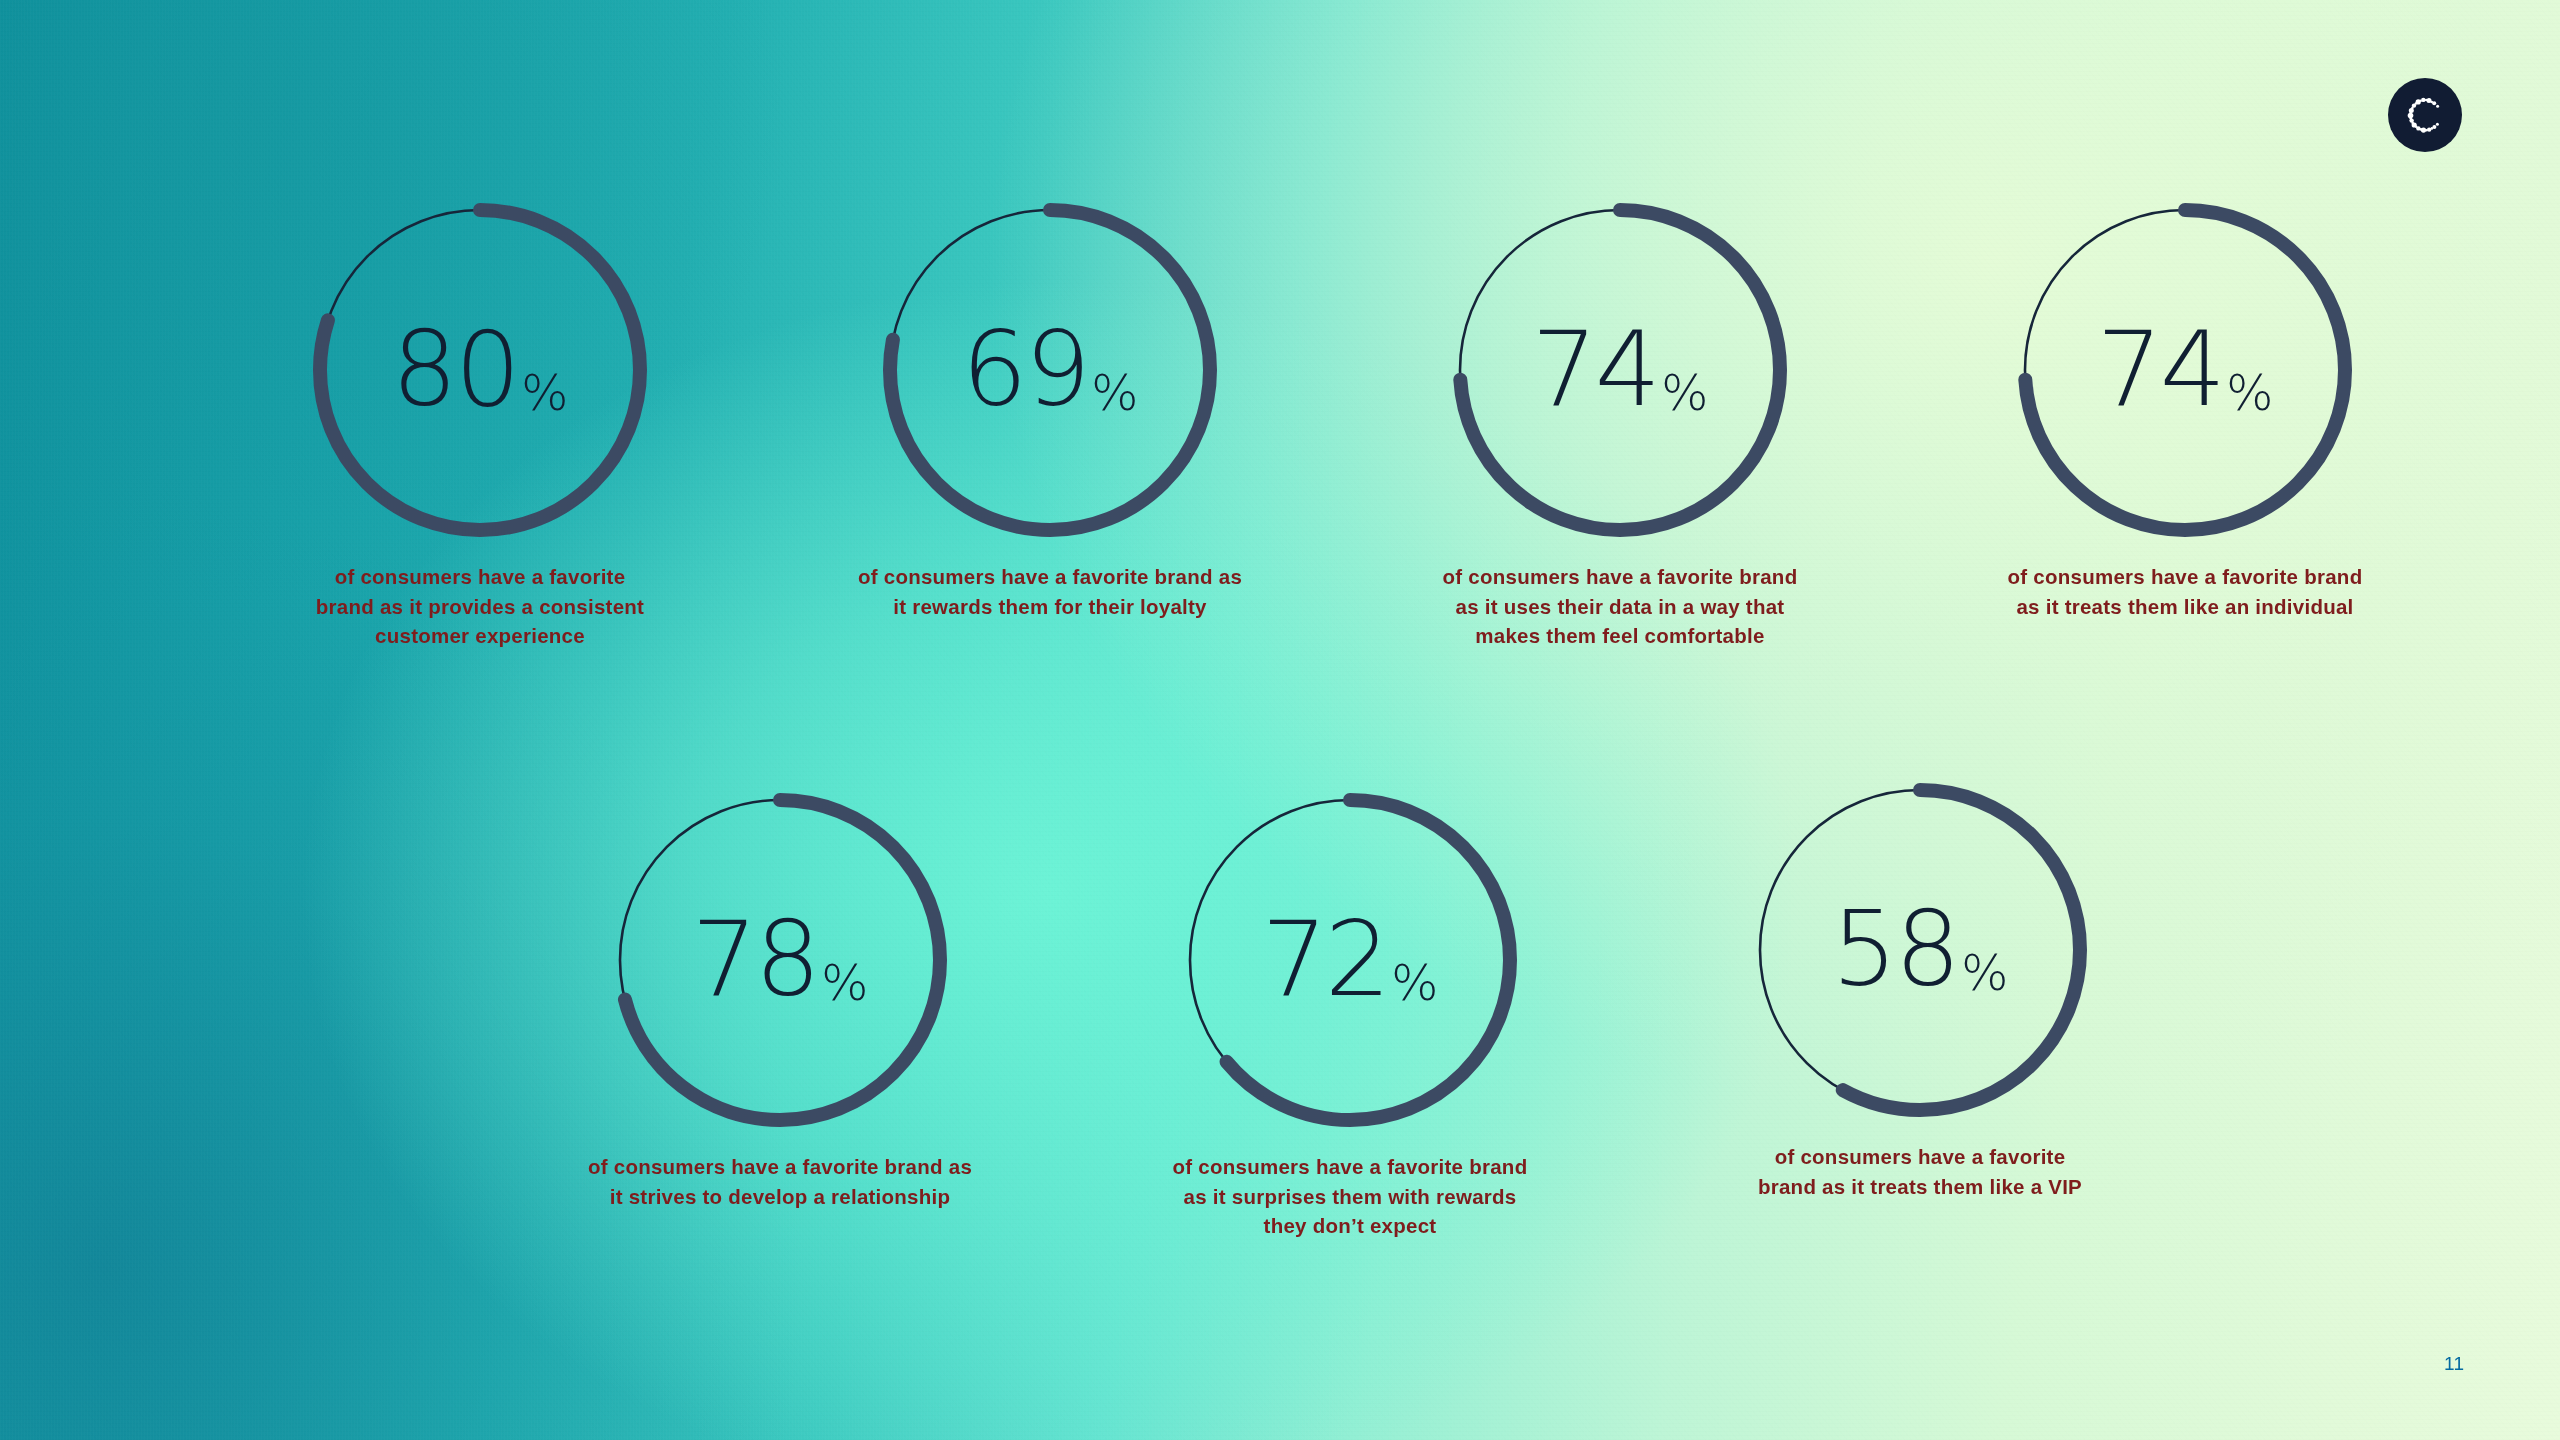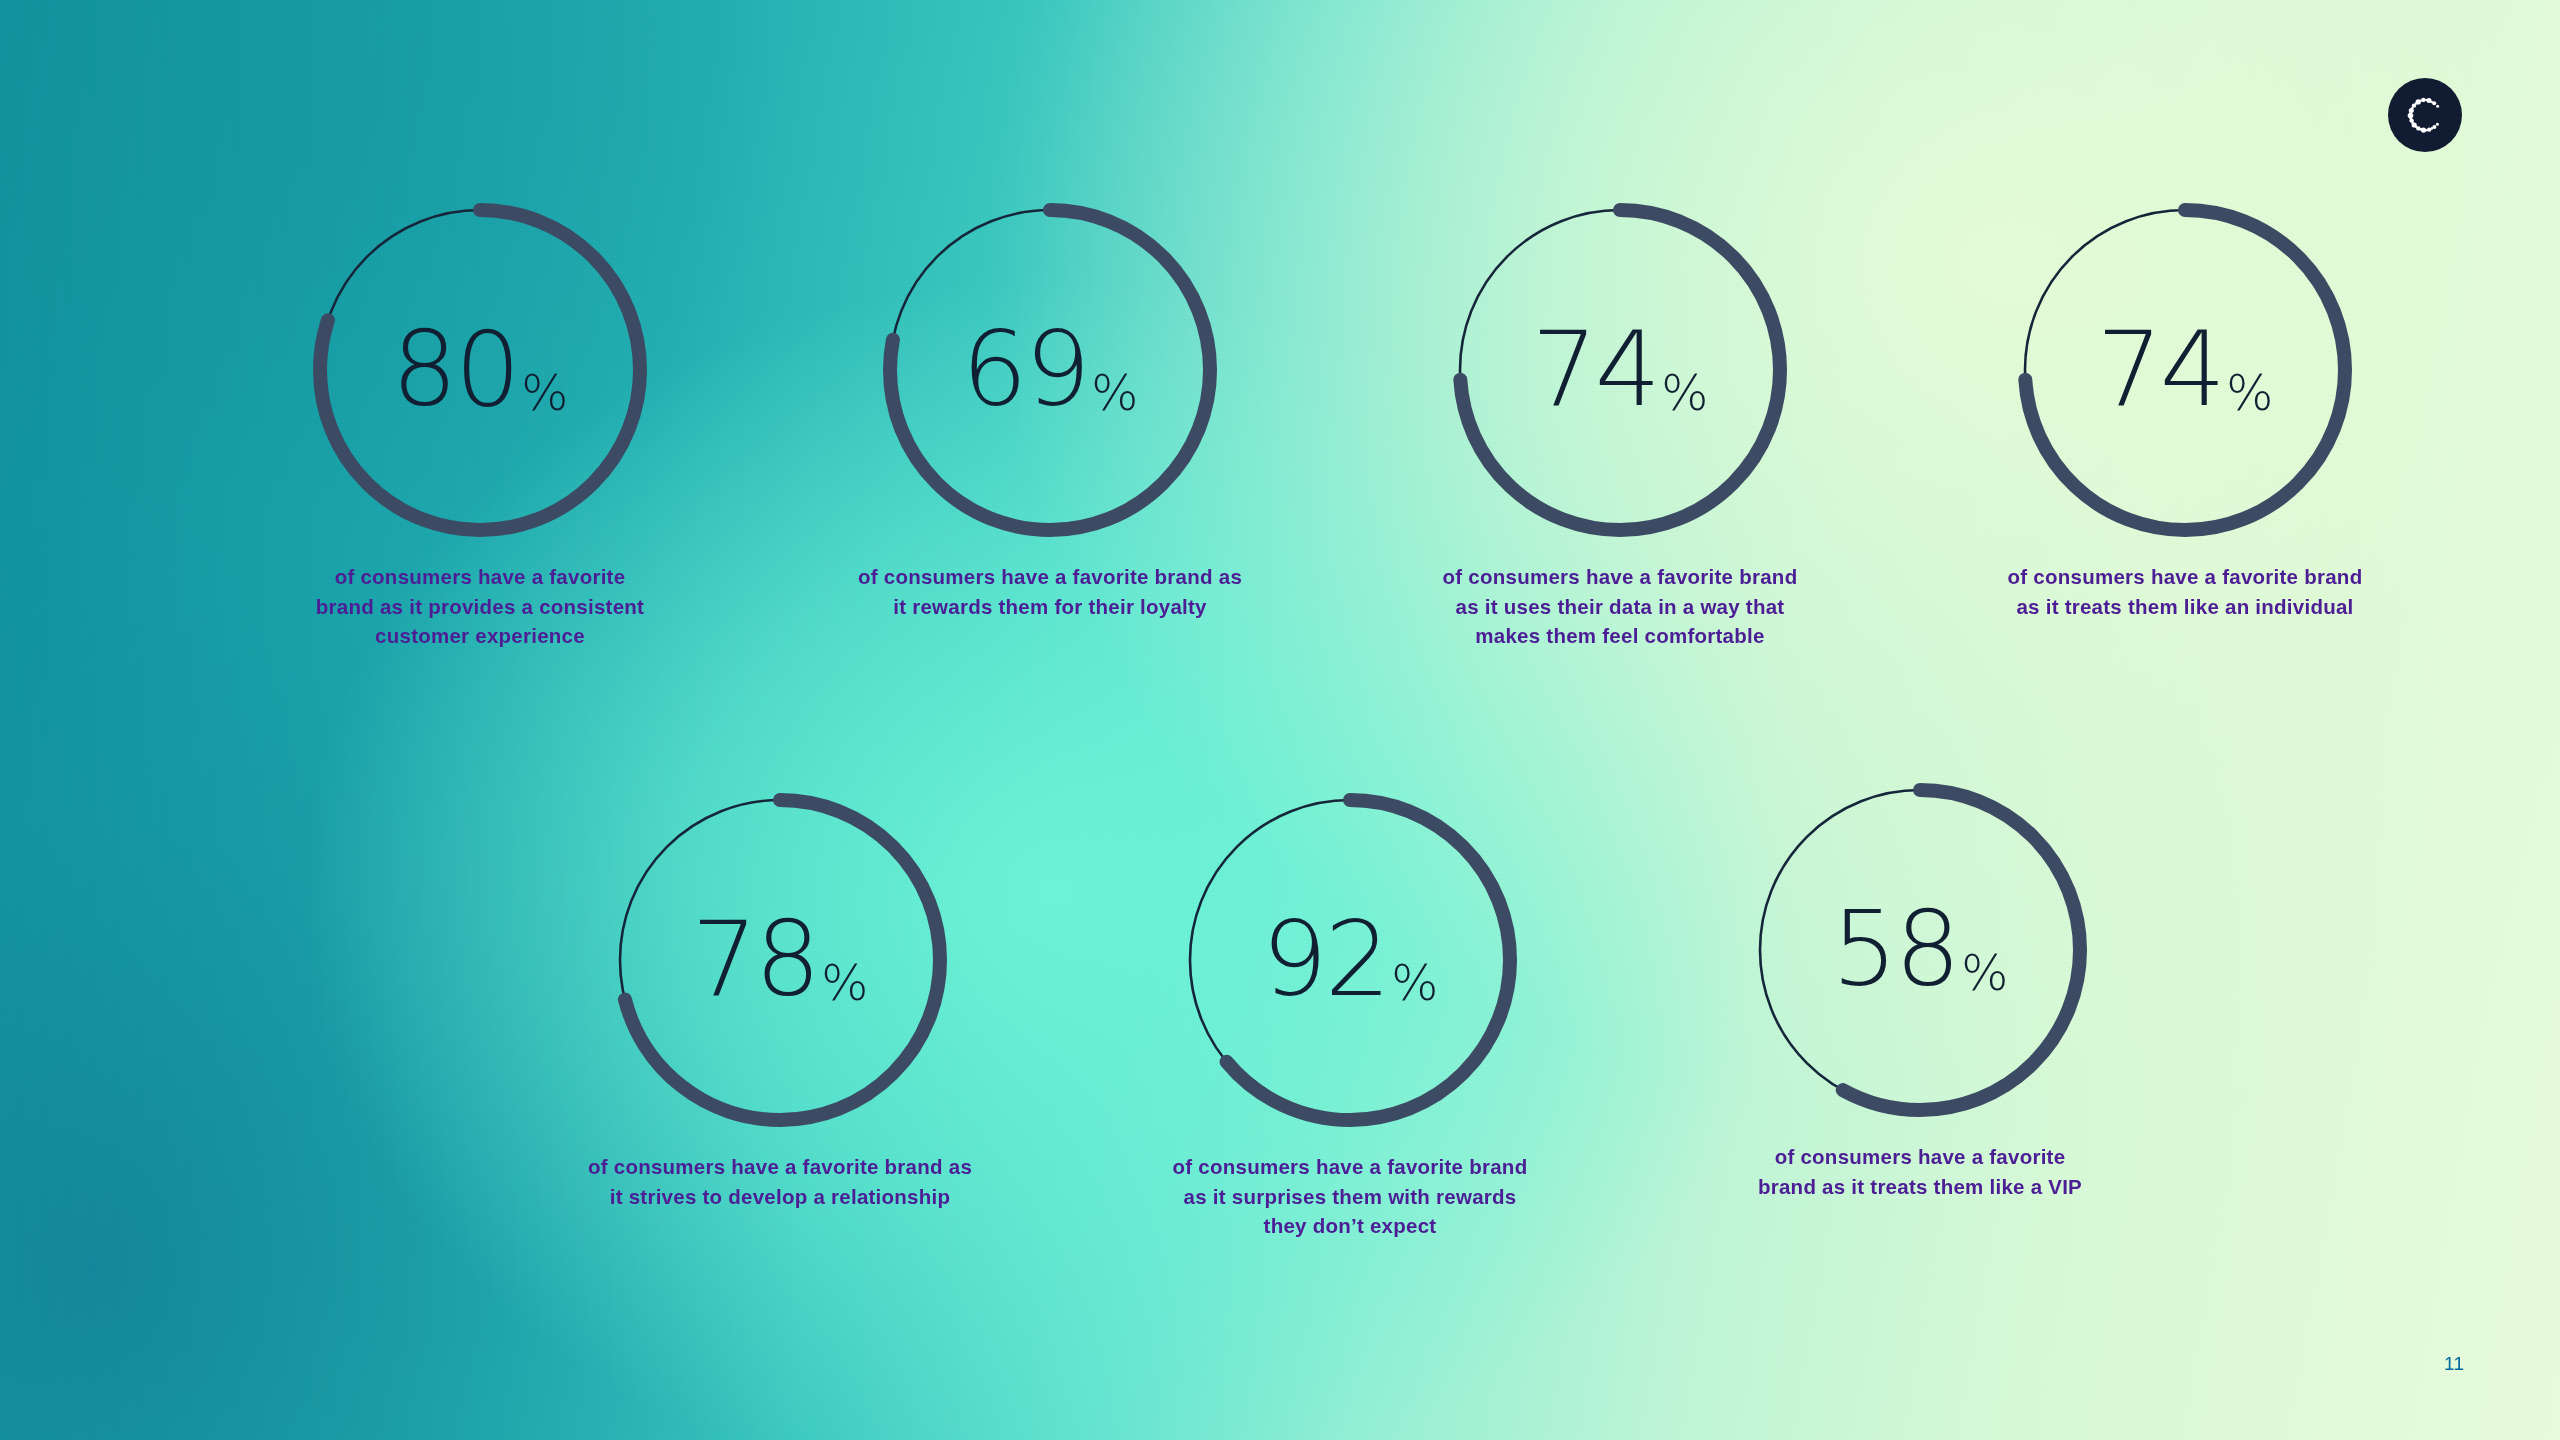--- a/index.html
+++ b/index.html
@@ -132,21 +132,21 @@
     font-size:50px;
     line-height:1;
     margin-top:7px;
     margin-left:3px;
     font-weight:300;
   }
 
   .caption {
     margin-top:22px;
     text-align:center;
-    color:#4c1d95;
+    color:#7f1d1d;
     font-size:20.5px;
     font-weight:700;
     line-height:1.45;
     letter-spacing:0.25px;
     white-space:pre-line;
   }
 
   
   #stat-0 { left:260px;  top:200px;  width:440px; }
   #stat-1 { left:830px;  top:200px;  width:440px; }
@@ -302,21 +302,21 @@
   </div>
 
   <div class="stat" id="stat-5">
     <div class="ring-wrap">
       <svg viewBox="0 0 340 340">
         <circle class="ring-track" cx="170" cy="170" r="160" fill="none" stroke="#16263a" stroke-width="2.6"></circle>
         <circle class="ring-arc" cx="170" cy="170" r="160" fill="none" stroke="#3c4a63" stroke-width="14" stroke-linecap="round" transform="rotate(-90 170 170)" stroke-dasharray="643.3981754551896 361.91147369354417" stroke-dashoffset="0"></circle>
       </svg>
       <div class="ring-value">
         <div class="value-text">
-          <span class="value-num">92</span>
+          <span class="value-num">72</span>
           <span class="value-pct">%</span>
         </div>
       </div>
     </div>
     <div class="caption">of consumers have a favorite brand
 as it surprises them with rewards
 they don’t expect</div>
   </div>
 
   <div class="stat" id="stat-6">

